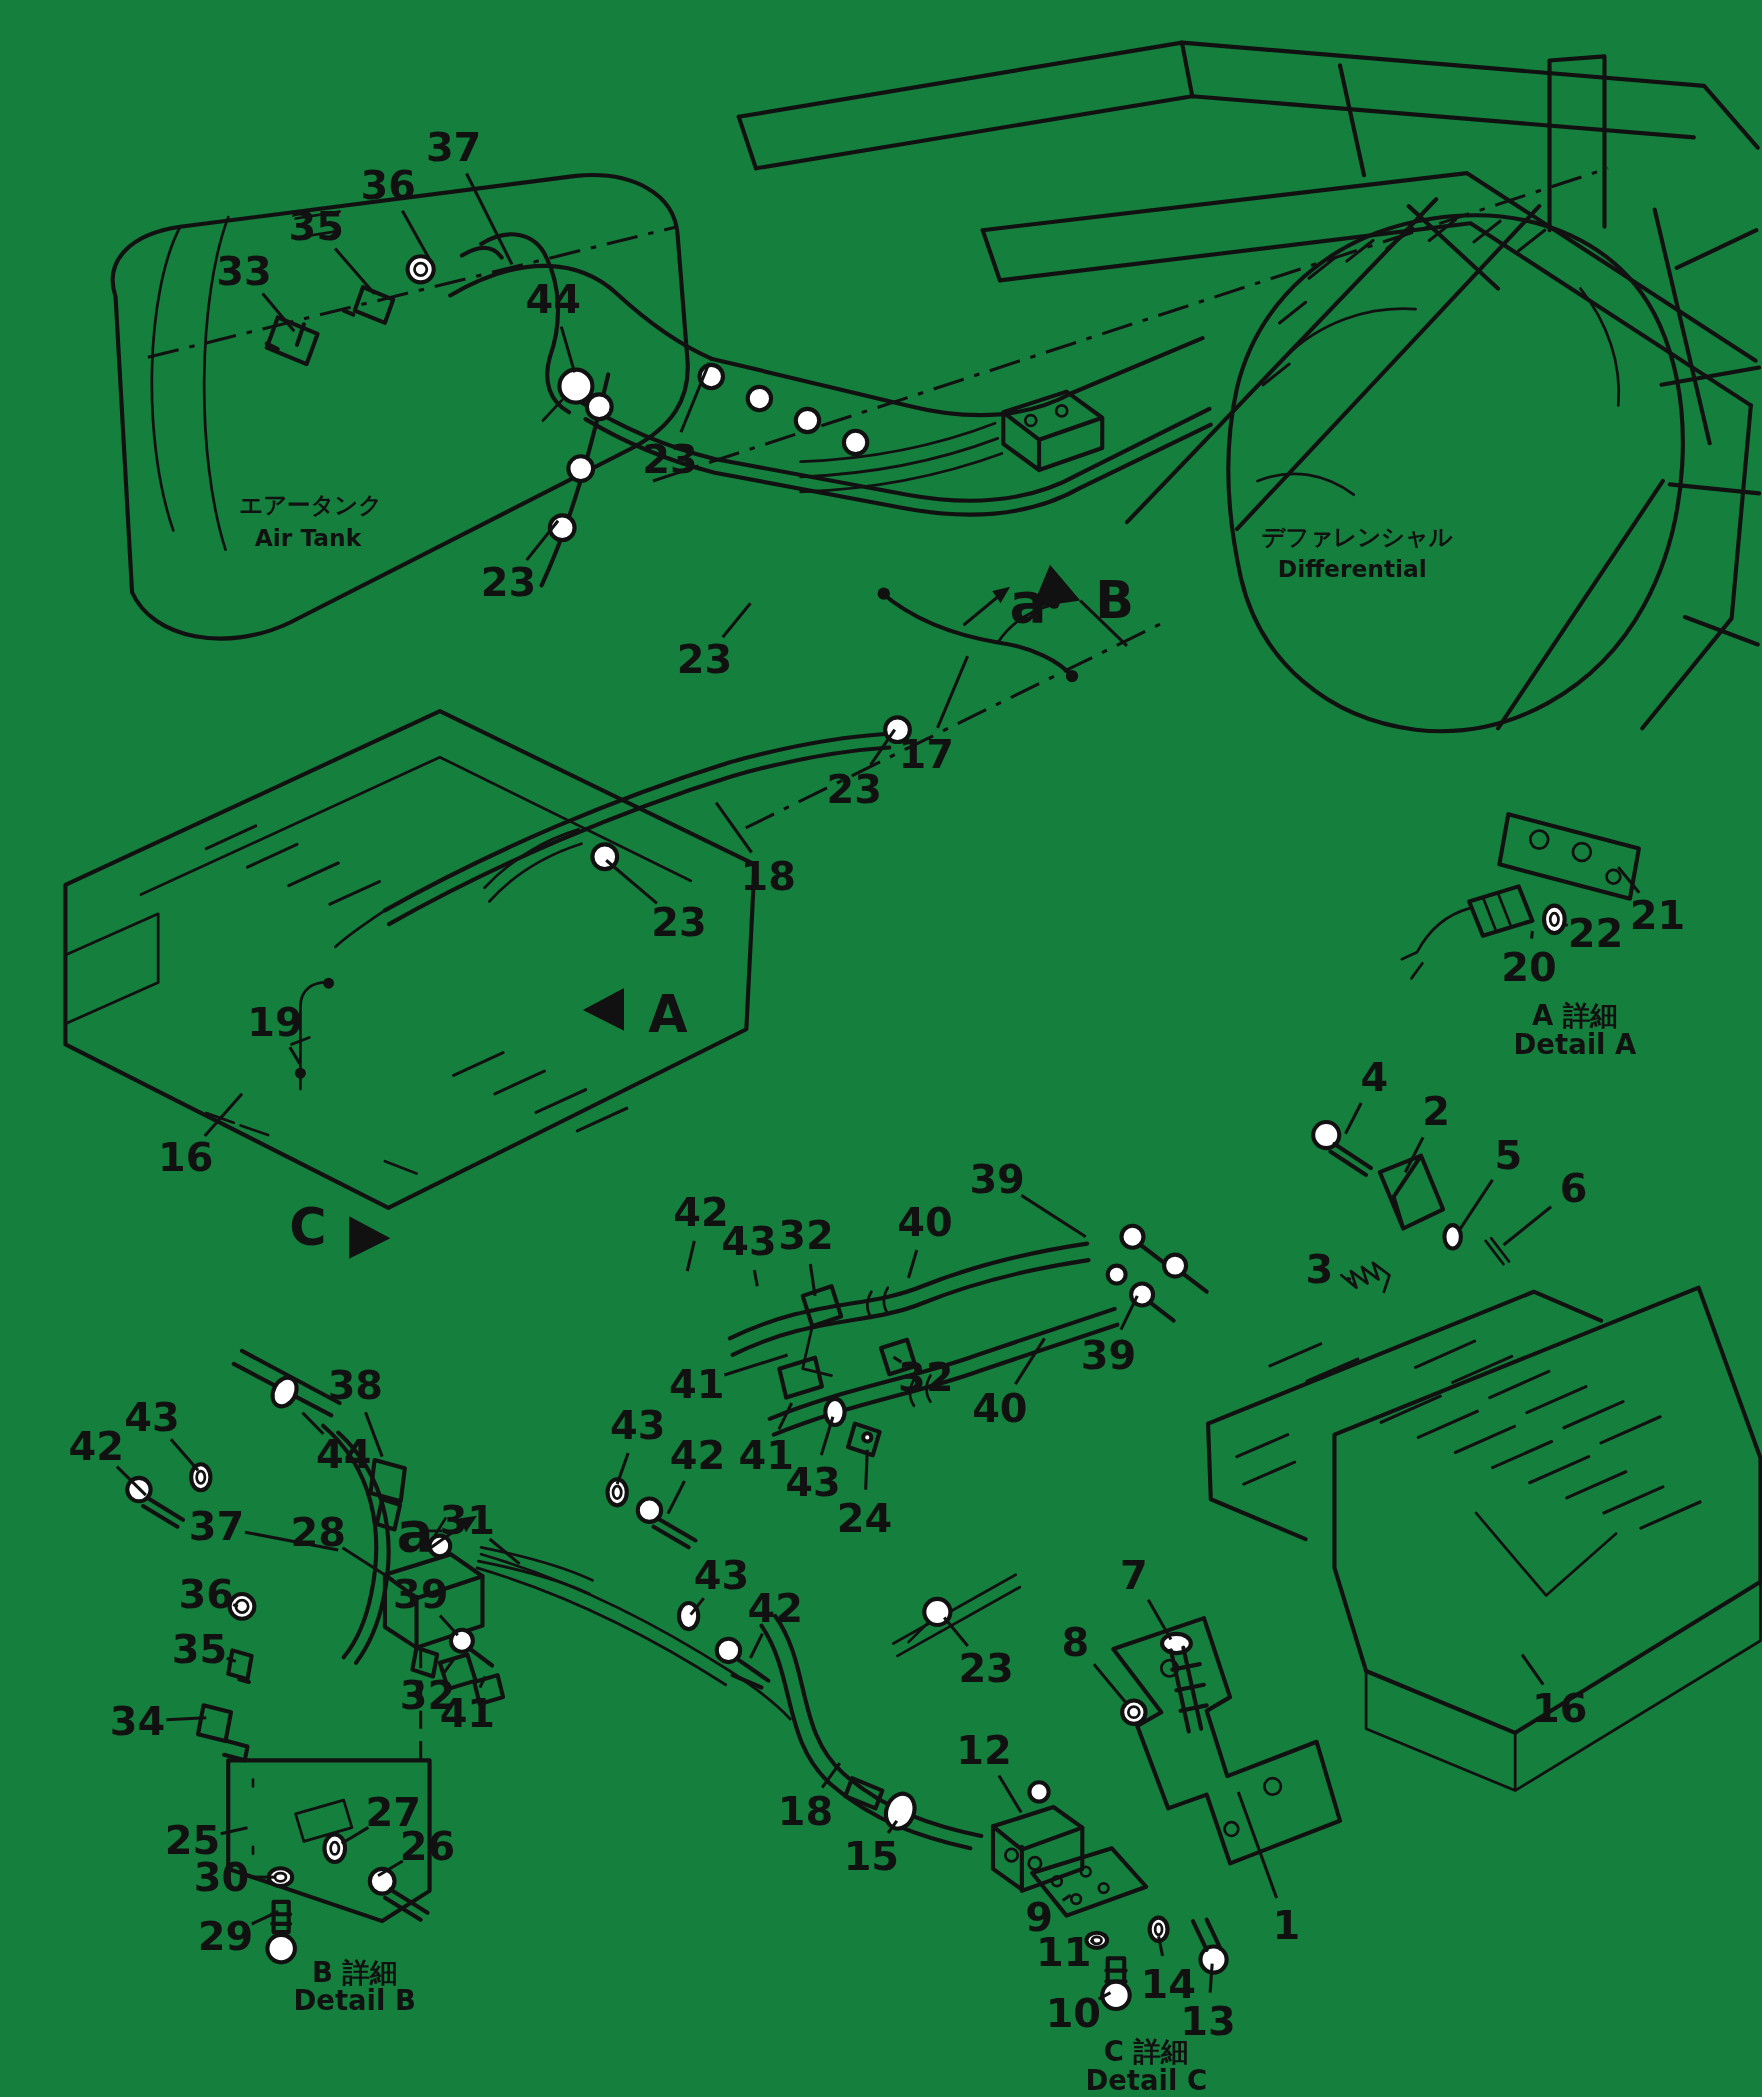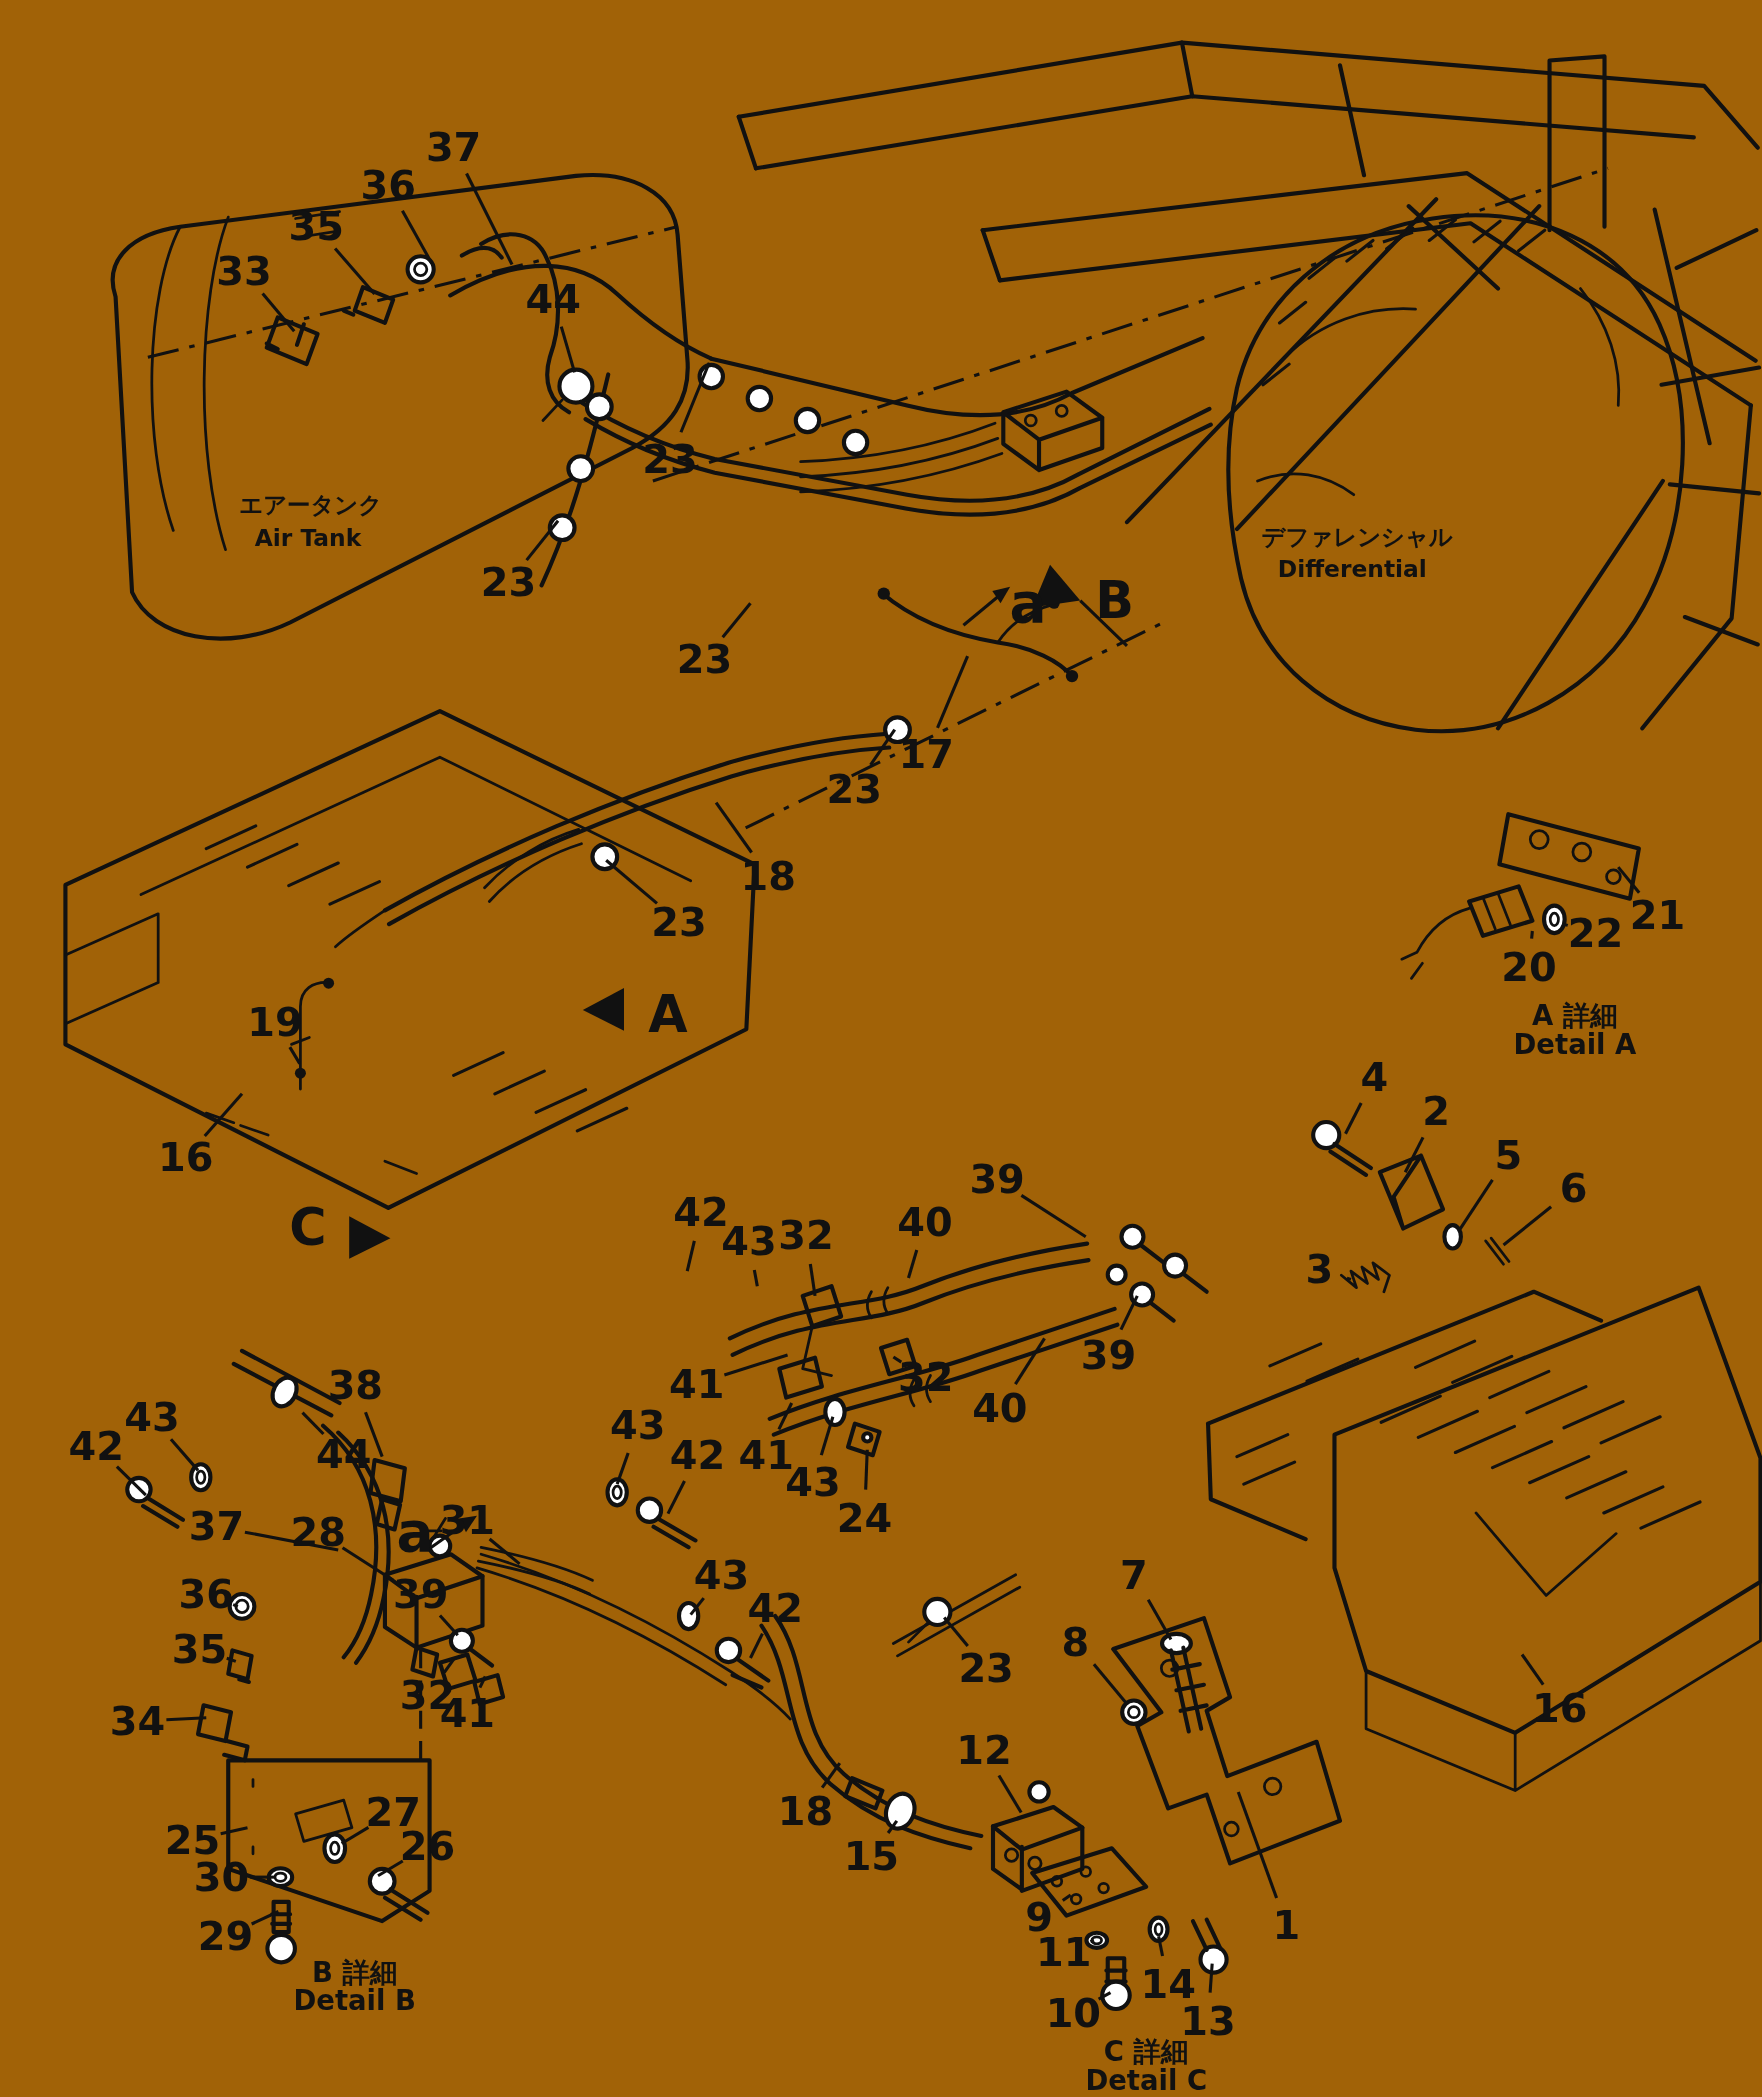--- a/index.html
+++ b/index.html
@@ -1,16 +1,16 @@
 <!DOCTYPE html>
 <html style="font-size:11px"><head>
 <meta charset="utf-8">
 <style>
   html,body{margin:0;padding:0;background:#ffffff;}
-  #page{position:relative;width:1762px;height:2097px;background:#a16207;overflow:hidden;}
+  #page{position:relative;width:1762px;height:2097px;background:#15803d;overflow:hidden;}
   svg{position:absolute;left:0;top:0;}
   .ln{fill:none;stroke:#111;stroke-width:6;stroke-linecap:round;stroke-linejoin:round;}
   .thin{fill:none;stroke:#111;stroke-width:4;stroke-linecap:round;stroke-linejoin:round;}
   .hatch{fill:none;stroke:#111;stroke-width:4.5;stroke-linecap:round;}
   .dashdot{fill:none;stroke:#111;stroke-width:4.5;stroke-dasharray:46 16 8 16;}
   .dash{fill:none;stroke:#111;stroke-width:4.5;stroke-dasharray:26 18;}
   .solid{fill:#111;stroke:none;}
   .wh{fill:#fff;stroke:#111;stroke-width:6;}
   .co{font:700 58px "DejaVu Sans",sans-serif;fill:#111;}
   .vl{font:700 74px "DejaVu Sans",sans-serif;fill:#111;}

